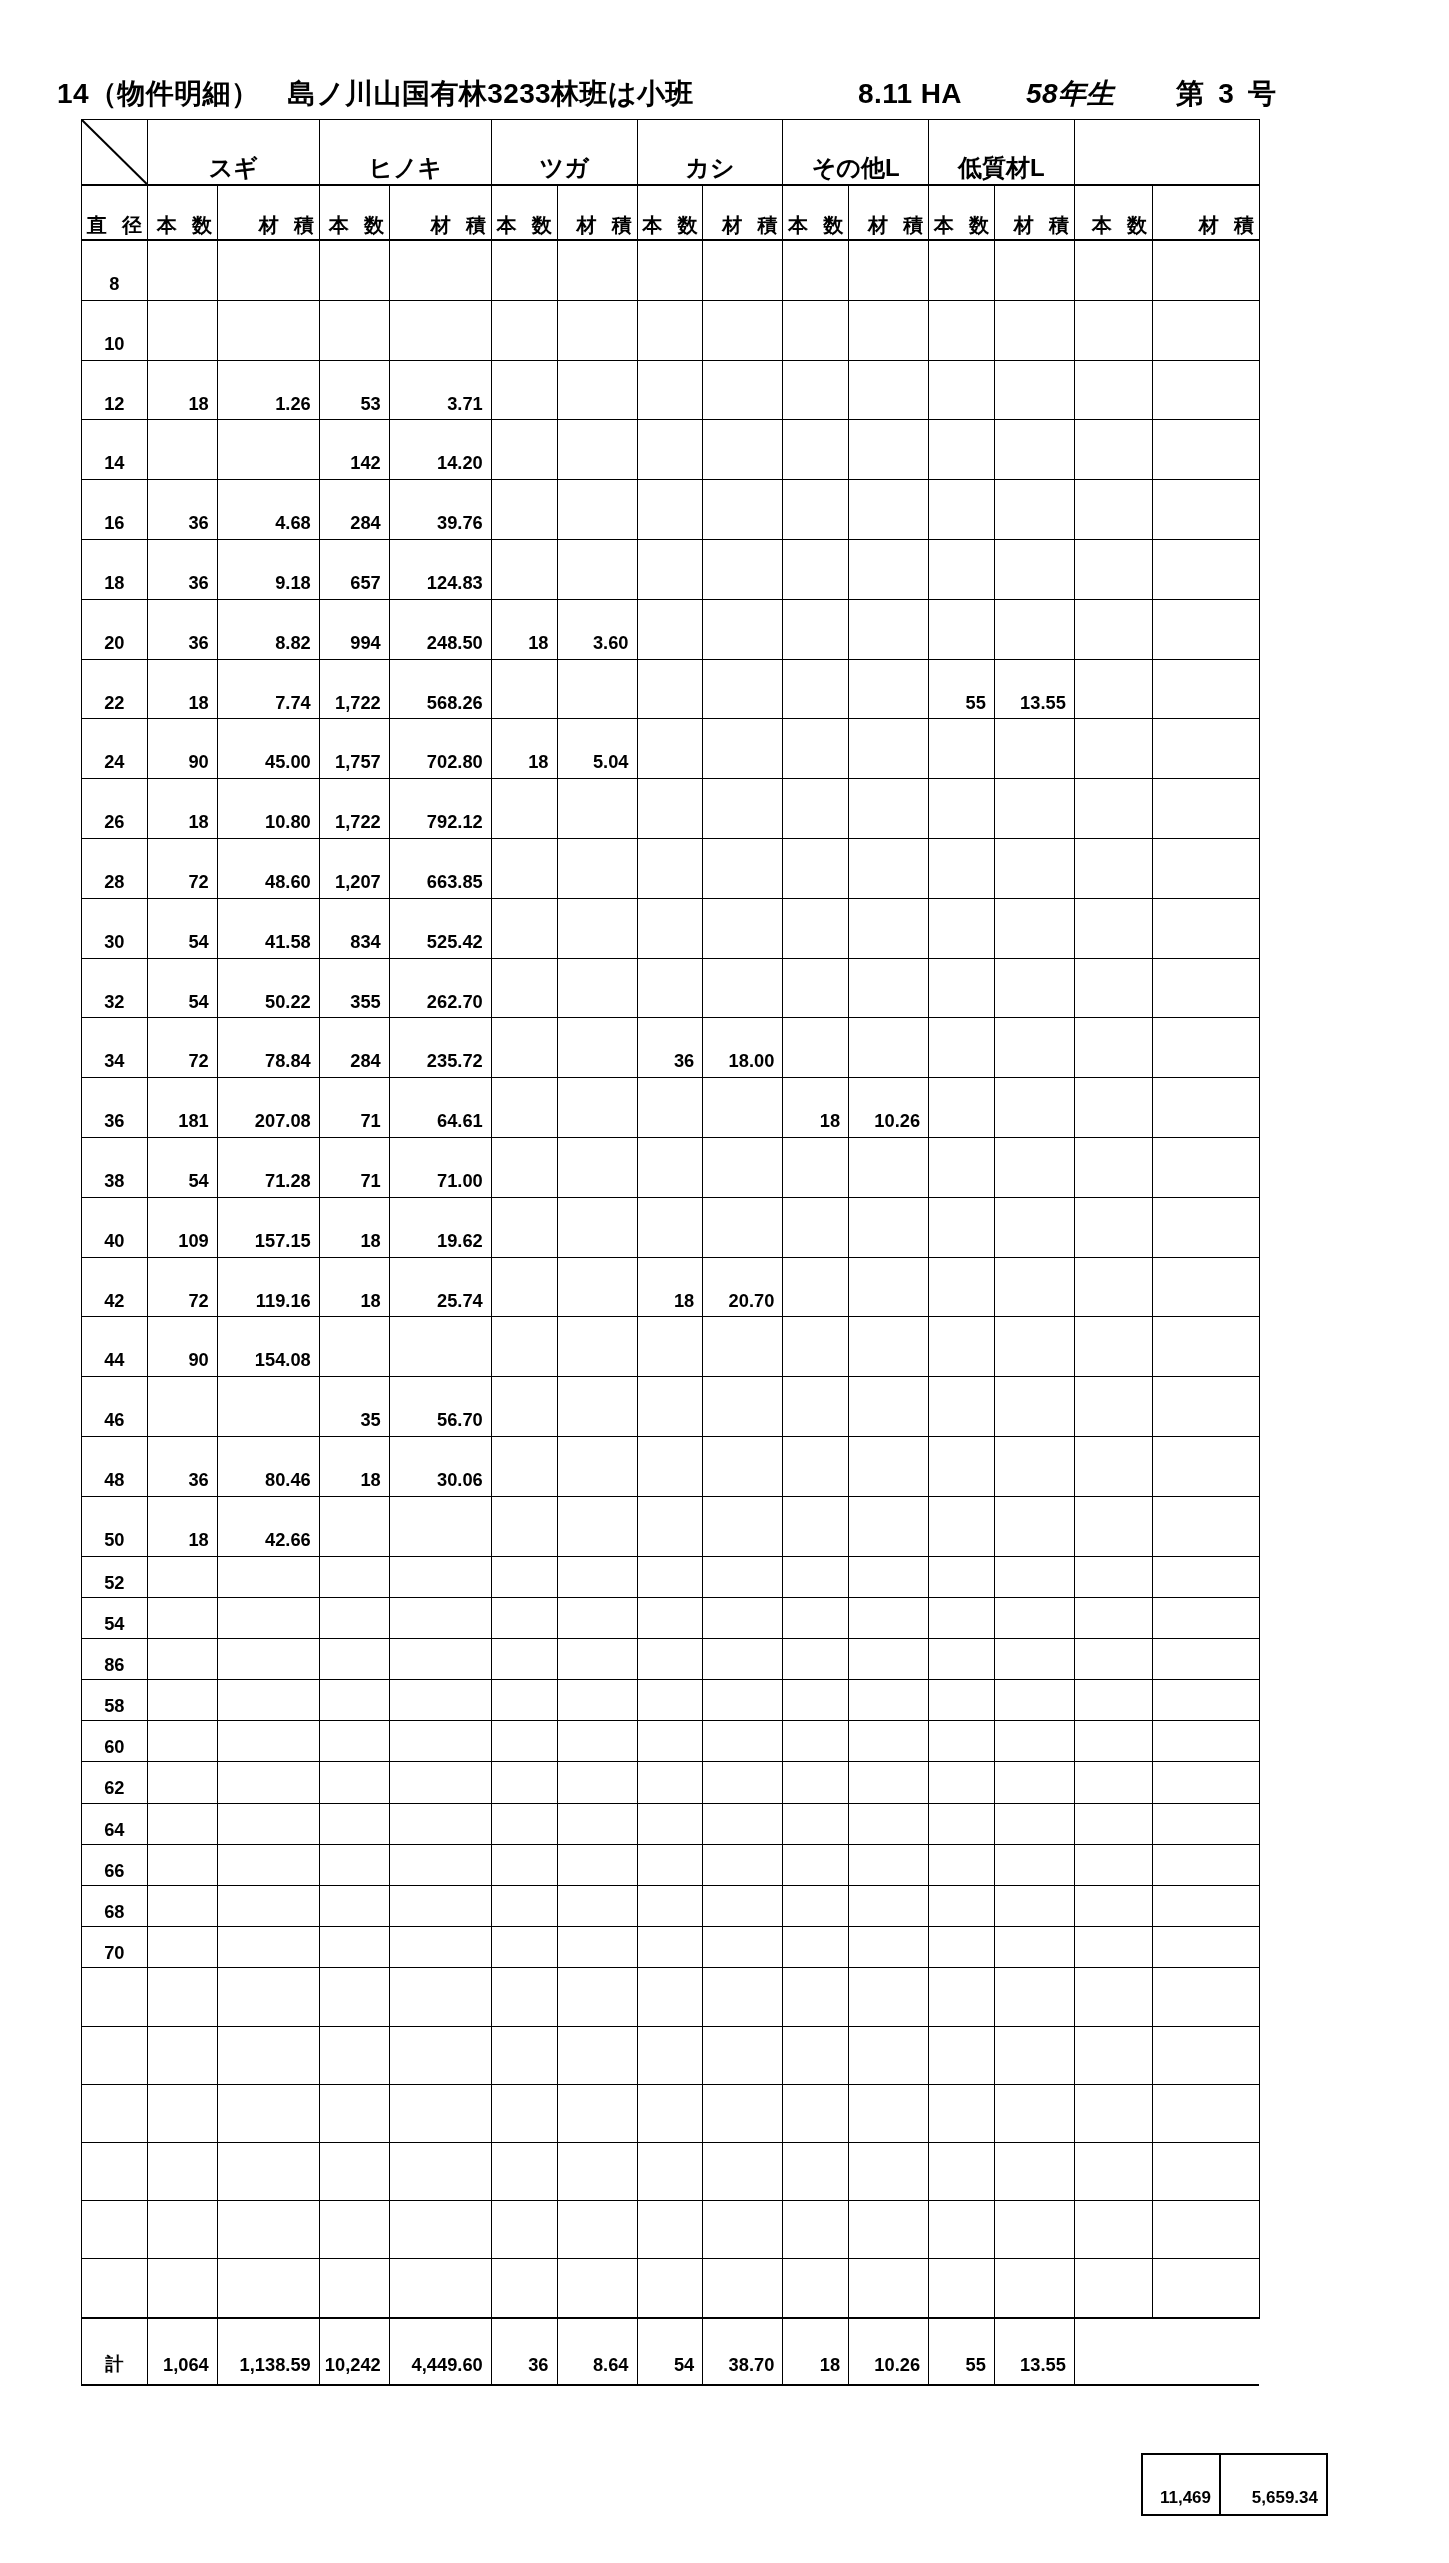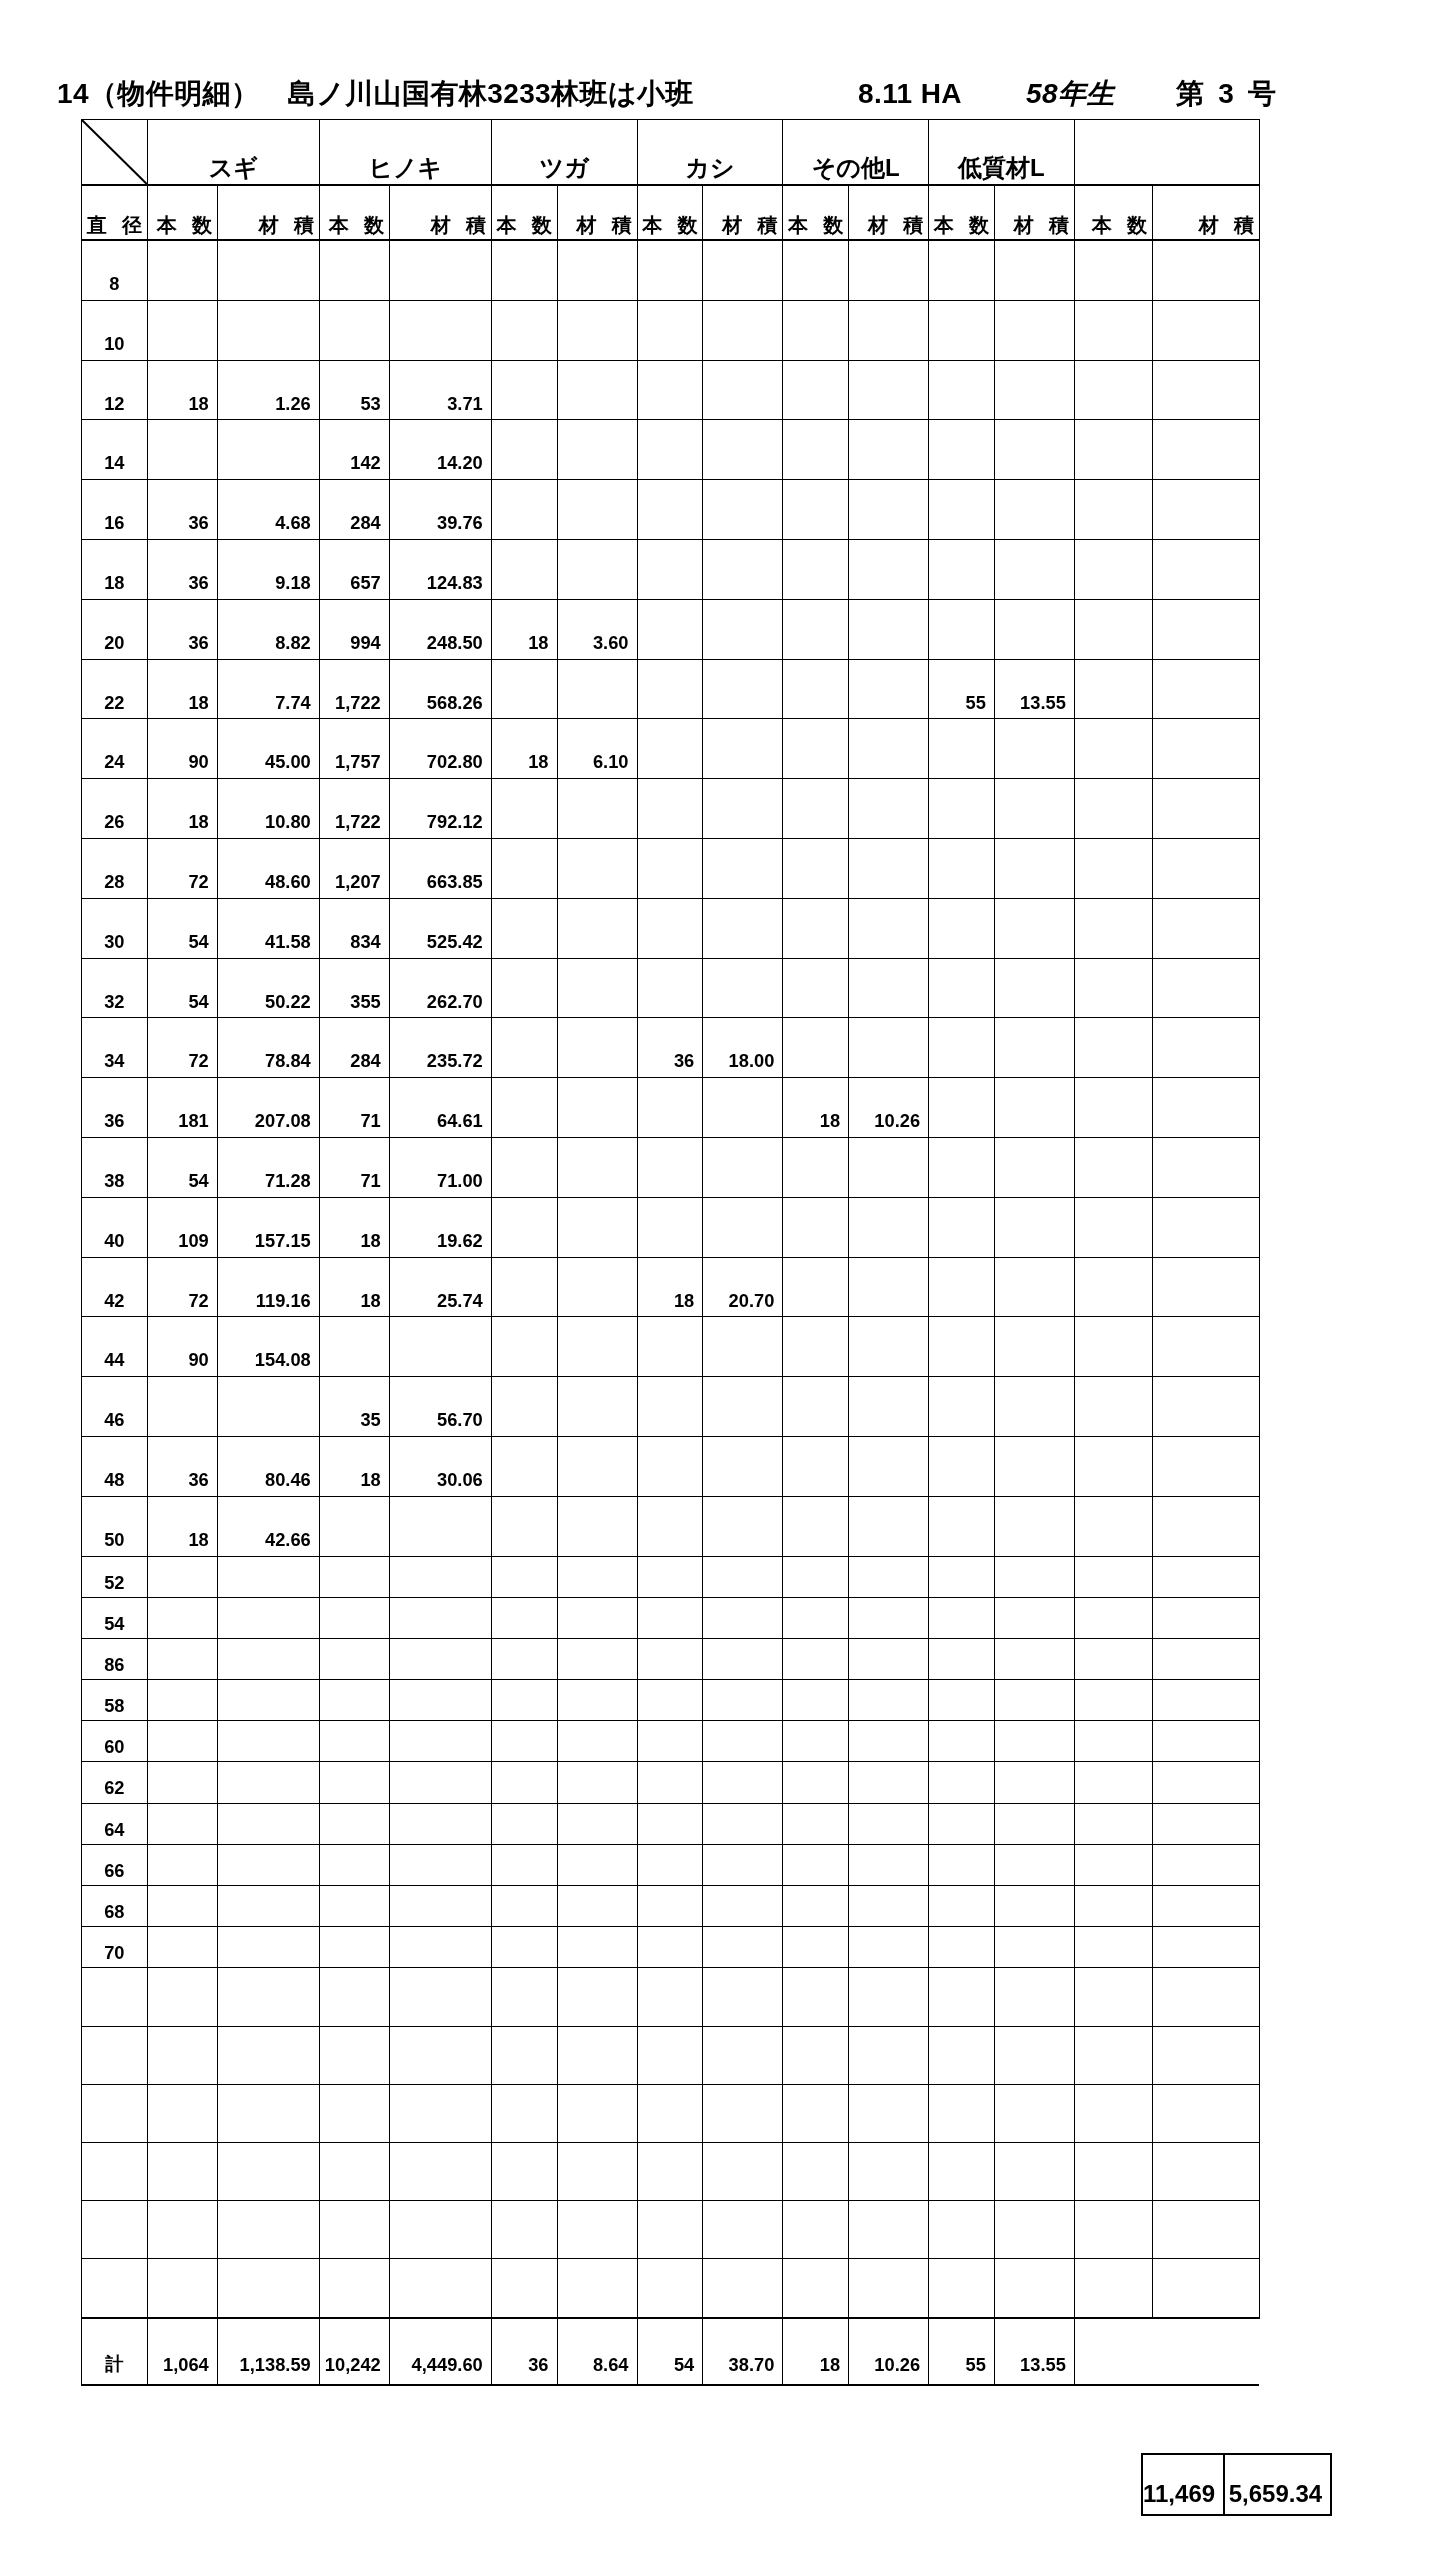--- a/index.html
+++ b/index.html
@@ -91,21 +91,21 @@
   .dia { text-align: center !important; padding-right: 0 !important; }
   .blank-tail { border: 0 !important; }
 
   
   .grand-box {
     position: absolute;
     left: 1141px;
     top: 2453px;
     border-collapse: collapse;
     table-layout: fixed;
-    font-size: 24px;
+    font-size: 17px;
     font-weight: 700;
   }
   .grand-box td {
     border: 2.4px solid #000000;
     height: 53px;
     padding: 0 8px 6.4px 0;
     text-align: right;
     vertical-align: bottom;
     white-space: nowrap;
   }
@@ -304,21 +304,21 @@
         <td></td>
         <td></td>
       </tr>
       <tr class="row-tall">
         <td class="dia">24</td>
         <td>90</td>
         <td>45.00</td>
         <td>1,757</td>
         <td>702.80</td>
         <td>18</td>
-        <td>6.10</td>
+        <td>5.04</td>
         <td></td>
         <td></td>
         <td></td>
         <td></td>
         <td></td>
         <td></td>
         <td></td>
         <td></td>
       </tr>
       <tr class="row-tall">

